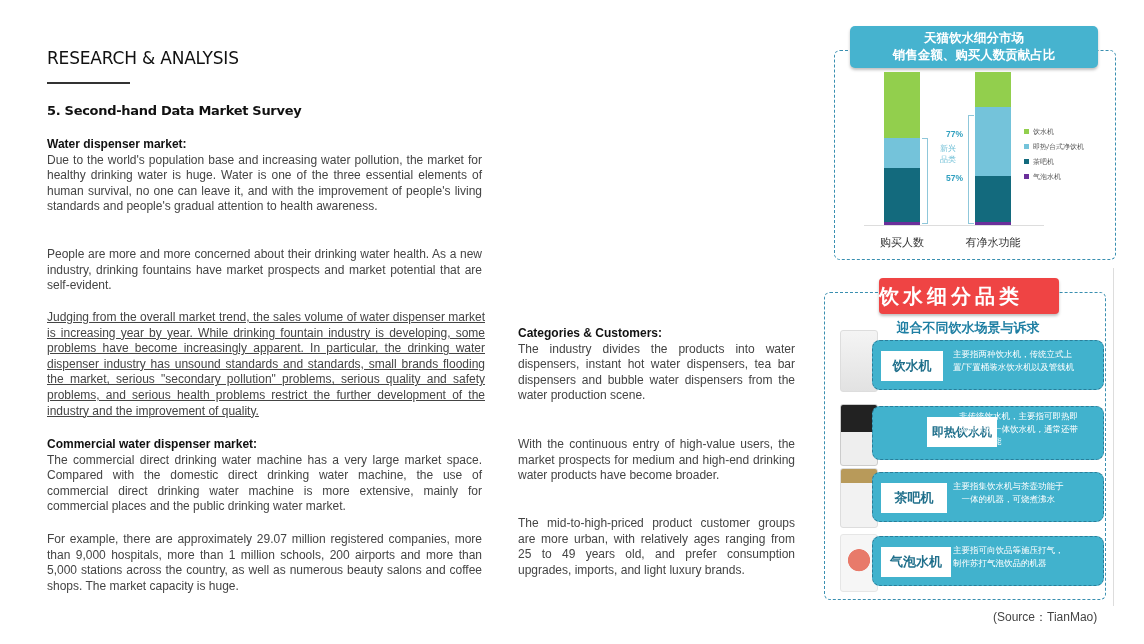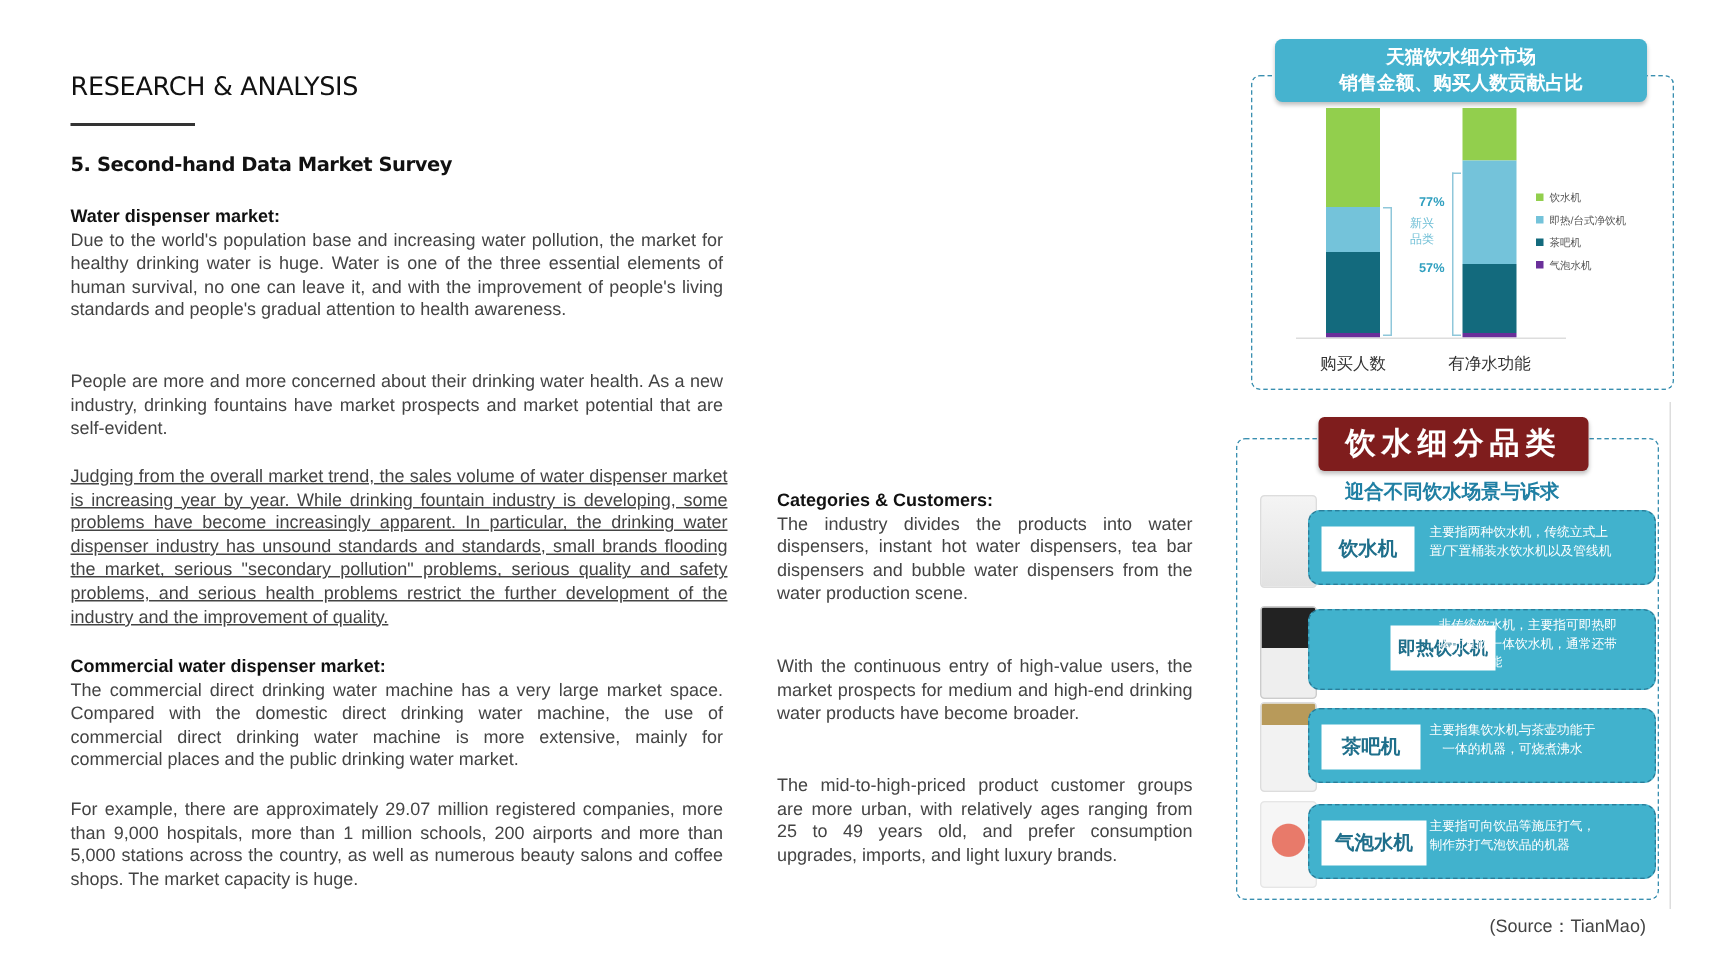--- a/index.html
+++ b/index.html
@@ -27,21 +27,21 @@
   .brace.right { border-right: none; }
   .pct { position: absolute; font-size: 8.5px; font-weight: bold; color: #2f9fbf; }
   .emerg { position: absolute; font-size: 8px; color: #6fbfd6; line-height: 11px; width: 20px; text-align: left; }
   .legend { position: absolute; left: 194px; top: 98px; }
   .legend-item { display: flex; align-items: center; font-size: 7px; color: #555; height: 15px; }
   .legend-swatch { width: 5px; height: 5px; margin-right: 4px; }
 
   
   .cat-panel { position: absolute; left: 822px; top: 268px; width: 292px; height: 338px; border-right: 1px solid #ddd; }
   .cat-frame { position: absolute; left: 2px; top: 24px; width: 282px; height: 308px; border: 1.5px dashed #3a8fb0; border-radius: 6px; }
-  .cat-header { position: absolute; left: 57px; top: 10px; width: 180px; height: 36px; background: #7f1d1d; border-radius: 4px; box-shadow: 0 2px 3px rgba(0,0,0,0.25); color: #fff; text-align: center; font-weight: bold; font-size: 20px; line-height: 36px; letter-spacing: 4px; }
+  .cat-header { position: absolute; left: 57px; top: 10px; width: 180px; height: 36px; background: #ef4444; border-radius: 4px; box-shadow: 0 2px 3px rgba(0,0,0,0.25); color: #fff; text-align: left; font-weight: bold; font-size: 20px; line-height: 36px; letter-spacing: 4px; }
   .cat-subtitle { position: absolute; left: 0; top: 51px; width: 292px; text-align: center; font-size: 13px; font-weight: bold; color: #1f7fa3; }
   .cat-row { position: absolute; left: 50px; width: 232px; height: 50px; background: #41b2cd; border-radius: 8px; border: 1px dashed #2a7e9a; }
   .cat-name { position: absolute; left: 8px; top: 10px; height: 30px; background: #fff; color: #1f6f8b; font-weight: bold; font-size: 13px; line-height: 30px; text-align: center; }
   .cat-desc { position: absolute; top: 7px; font-size: 8.5px; color: #fff; line-height: 12.5px; }
   .product { position: absolute; left: 18px; width: 38px; border-radius: 3px; }
 
   .source { position: absolute; left: 993px; top: 609px; font-size: 12px; color: #444; }
 </style>
 </head>
 <body>

